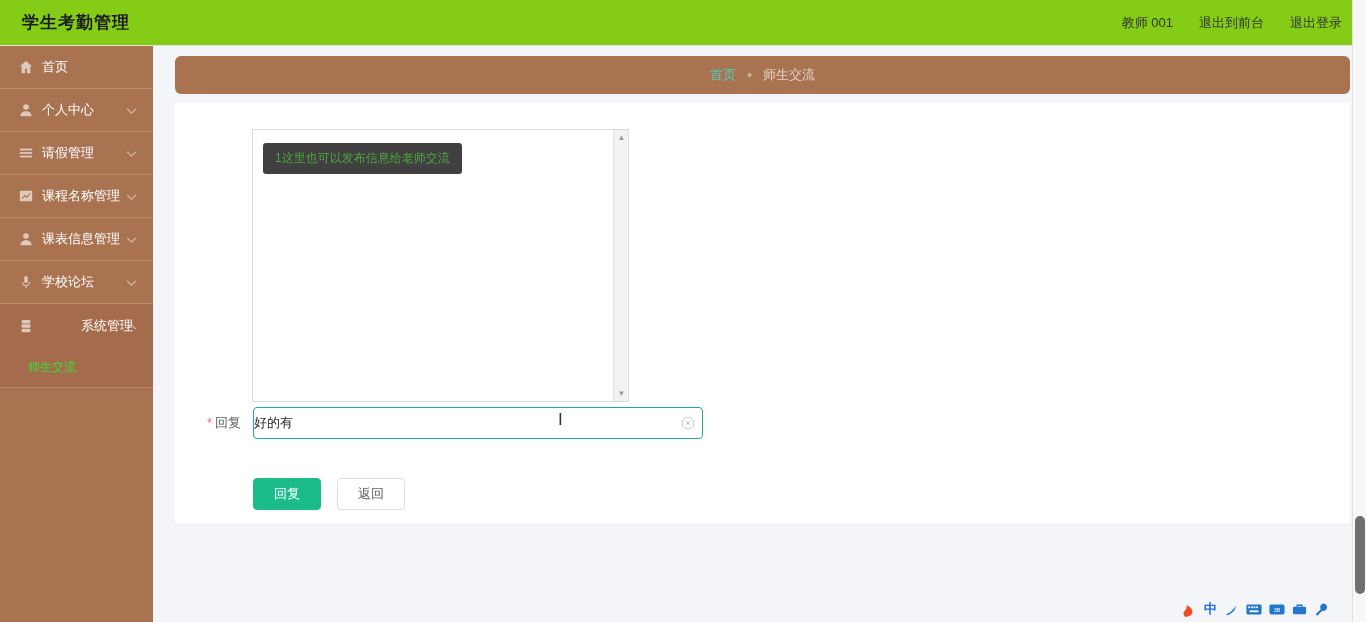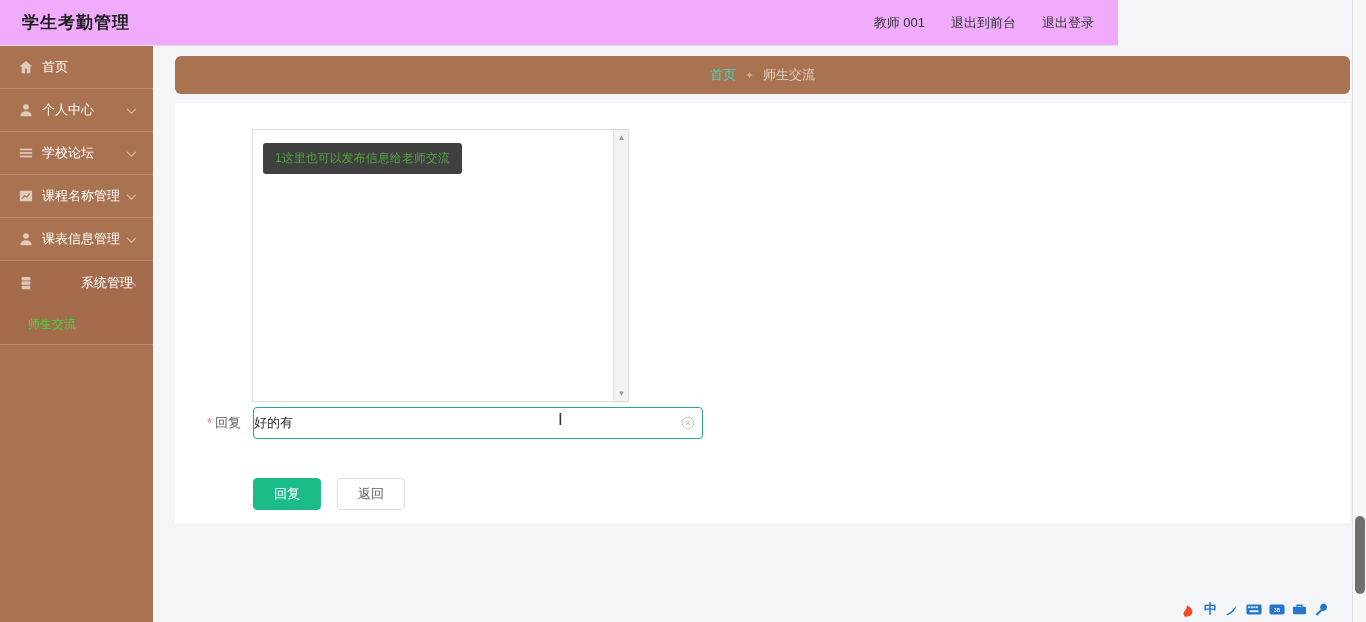--- a/index.html
+++ b/index.html
@@ -4,22 +4,22 @@
 <style>
   * { margin:0; padding:0; box-sizing:border-box; }
   html, body {
     width:1366px; height:622px; overflow:hidden;
     font-family:"Liberation Sans", sans-serif;
     background:#f4f5f9;
   }
 
   
   .topbar{
-    position:absolute; top:0; left:0; width:1118px; height:46px;
-    background:#f0abfc; display:flex; align-items:center;
+    position:absolute; top:0; left:0; width:1366px; height:46px;
+    background:#84cc16; display:flex; align-items:center;
     border-bottom:1px solid #e6dede;
   }
   .brand{
     margin-left:22px; font-size:17px; font-weight:bold; color:#1c1c1c;
     letter-spacing:1px;
   }
   .topright{
     margin-left:auto; display:flex; align-items:center; gap:26px;
     margin-right:24px; font-size:13px; color:#333;
   }
@@ -190,21 +190,21 @@
   </div>
 
   <div class="nav-item">
     <span class="ico">
       <svg width="14" height="14" viewBox="0 0 16 16">
           <rect x="1" y="3" width="14" height="2" fill="#fff"></rect>
           <rect x="1" y="7" width="14" height="2" fill="#fff"></rect>
           <rect x="1" y="11" width="14" height="2" fill="#fff"></rect>
         </svg>
     </span>
-    <span>学校论坛</span>
+    <span>请假管理</span>
     <span class="chev">
       <svg width="11" height="7" viewBox="0 0 12 8">
           <path d="M1 1.5 6 6.5 11 1.5" stroke="#fff" stroke-width="1.4" fill="none"></path>
         </svg>
     </span>
   </div>
 
   <div class="nav-item">
     <span class="ico">
       <svg width="14" height="14" viewBox="0 0 16 16">
@@ -228,20 +228,35 @@
         </svg>
     </span>
     <span>课表信息管理</span>
     <span class="chev">
       <svg width="11" height="7" viewBox="0 0 12 8">
           <path d="M1 1.5 6 6.5 11 1.5" stroke="#fff" stroke-width="1.4" fill="none"></path>
         </svg>
     </span>
   </div>
 
+  <div class="nav-item">
+    <span class="ico">
+      <svg width="14" height="14" viewBox="0 0 16 16">
+          <rect x="6" y="1" width="4" height="8" rx="2" fill="#fff"></rect>
+          <path d="M4 8a4 4 0 0 0 8 0" stroke="#fff" stroke-width="1.2" fill="none"></path>
+          <rect x="7.4" y="12" width="1.2" height="3" fill="#fff"></rect>
+        </svg>
+    </span>
+    <span>学校论坛</span>
+    <span class="chev">
+      <svg width="11" height="7" viewBox="0 0 12 8">
+          <path d="M1 1.5 6 6.5 11 1.5" stroke="#fff" stroke-width="1.4" fill="none"></path>
+        </svg>
+    </span>
+  </div>
 
   <div class="nav-group group-end">
     <div class="nav-item">
       <span class="ico">
         <svg width="14" height="14" viewBox="0 0 16 16">
             <rect x="3" y="1" width="10" height="4" rx="1" fill="#fff"></rect>
             <rect x="3" y="6" width="10" height="4" rx="1" fill="#fff"></rect>
             <rect x="3" y="11" width="10" height="4" rx="1" fill="#fff"></rect>
           </svg>
       </span>

